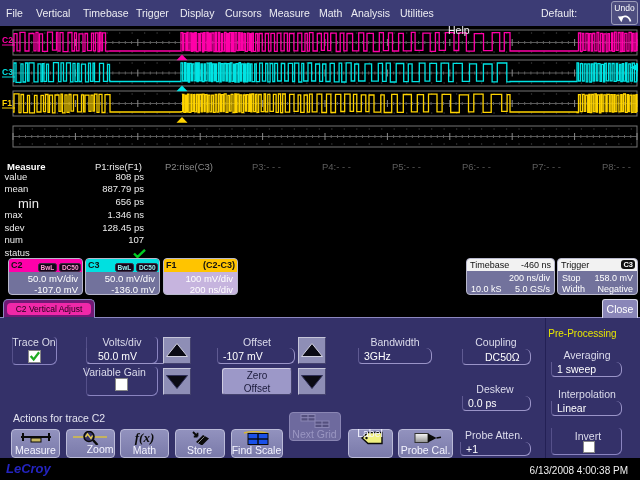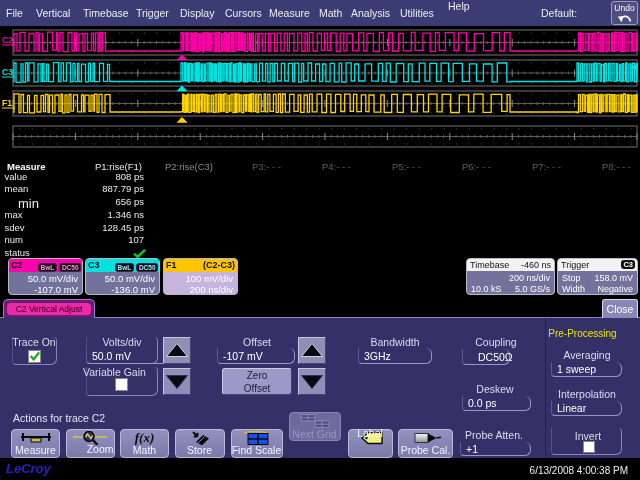--- a/index.html
+++ b/index.html
@@ -52,21 +52,21 @@
 <div style="position:absolute;left:6px;top:7px;color:#ededf2;font-size:10.5px">File</div>
 <div style="position:absolute;left:36px;top:7px;color:#ededf2;font-size:10.5px">Vertical</div>
 <div style="position:absolute;left:83px;top:7px;color:#ededf2;font-size:10.5px">Timebase</div>
 <div style="position:absolute;left:136px;top:7px;color:#ededf2;font-size:10.5px">Trigger</div>
 <div style="position:absolute;left:180px;top:7px;color:#ededf2;font-size:10.5px">Display</div>
 <div style="position:absolute;left:225px;top:7px;color:#ededf2;font-size:10.5px">Cursors</div>
 <div style="position:absolute;left:269px;top:7px;color:#ededf2;font-size:10.5px">Measure</div>
 <div style="position:absolute;left:319px;top:7px;color:#ededf2;font-size:10.5px">Math</div>
 <div style="position:absolute;left:351px;top:7px;color:#ededf2;font-size:10.5px">Analysis</div>
 <div style="position:absolute;left:400px;top:7px;color:#ededf2;font-size:10.5px">Utilities</div>
-<div style="position:absolute;left:448px;top:0;color:#ededf2;font-size:10.5px">Help</div>
+<div style="position:absolute;left:448px;top:24px;color:#ededf2;font-size:10.5px">Help</div>
 <div style="position:absolute;left:541px;top:7px;color:#ededf2;font-size:10.5px">Default:</div>
 <div style="position:absolute;left:611px;top:1px;width:27px;height:24px;background:#4e4e80;border:1px solid #9c9cba;border-radius:3px">
 <div style="position:absolute;left:0;top:1px;width:100%;text-align:center;color:#fff;font-size:8.5px">Undo</div>
 <svg style="position:absolute;left:5px;top:11px" width="17" height="11" viewBox="0 0 17 11">
       <path d="M4 5.5 C6 2 12 2.5 13.5 8.5" stroke="#fff" stroke-width="1.7" fill="none"></path>
       <path d="M0.8 3.6 L6.8 3.2 L4.4 9.2 Z" fill="#fff"></path>
     </svg>
   </div>
 <div style="position:absolute;left:7px;top:160.5px;font-weight:bold;color:#fff;font-size:9.5px">Measure</div>
 <div style="position:absolute;left:95px;top:160.5px;color:#ececec;font-size:9.5px">P1:rise(F1)</div>
@@ -142,21 +142,21 @@
   </div>
 <div style="position:absolute;left:4px;top:317px;width:90px;height:1.5px;background:#343169"></div>
 <div style="position:absolute;left:602px;top:299px;width:36px;height:19px;background:#8a86b8;border:1px solid #d8d8e8;border-bottom:none;border-radius:3px 3px 0 0;color:#fff;font-size:10.5px;text-align:center;line-height:19px">Close</div>
 <div style="position:absolute;left:12px;top:337px;width:45px;height:28px;border-right:1px solid #8a84c0;border-bottom:1px solid #8a84c0;border-left:1px solid #55508a;border-radius:0 4px 6px 4px"></div>
 <div style="position:absolute;left:10px;top:336px;width:48px;text-align:center;color:#dcdcec;font-size:10.5px">Trace On</div>
 <div style="position:absolute;left:28px;top:349.5px;width:13px;height:13px;background:#fff;border:1px solid #888"><svg width="11" height="11" viewBox="0 0 13 13">
       <path d="M2 6 L5.5 10 L12 1.5" stroke="#1faa22" stroke-width="2.8" fill="none"></path>
     </svg></div>
 <div style="position:absolute;left:86px;top:337px;width:72px;height:27px;border-right:1px solid #8a84c0;border-bottom:1px solid #8a84c0;border-left:1px solid #55508a;border-radius:0 4px 6px 4px"></div>
 <div style="position:absolute;left:86px;top:336px;width:72px;text-align:center;color:#dcdcec;font-size:10.5px">Volts/div</div>
-<div style="position:absolute;left:86px;top:348px;width:90px;height:16px;border-right:1px solid #9a94c8;border-bottom:1px solid #9a94c8;border-left:1px solid #5f5a92;border-radius:0 6px 6px 4px;color:#fff;font-size:10.5px;padding-left:5px;line-height:16px">50.0 mV</div>
+<div style="position:absolute;left:86px;top:348px;width:90px;height:16px;border-right:1px solid #9a94c8;border-bottom:1px solid #9a94c8;border-left:1px solid #5f5a92;border-radius:0 6px 6px 4px;color:#fff;font-size:10.5px;padding-left:11px;line-height:16px">50.0 mV</div>
 <div style="position:absolute;left:86px;top:367px;width:72px;height:29px;border-right:1px solid #8a84c0;border-bottom:1px solid #8a84c0;border-left:1px solid #55508a;border-radius:0 4px 6px 4px"></div>
 <div style="position:absolute;left:83px;top:365.5px;width:78px;text-align:left;color:#dcdcec;font-size:10.5px">Variable Gain</div>
 <div style="position:absolute;left:114.5px;top:378px;width:13px;height:13px;background:#fff;border:1px solid #888"></div>
 <div style="position:absolute;left:163px;top:337px;width:28px;height:27px;background:#8e8eb6;border-top:1px solid #c6c6da;border-left:1px solid #c6c6da;border-right:1px solid #44426e;border-bottom:1px solid #44426e"><svg width="26" height="25" viewBox="0 0 26 25">
       <path d="M13 5.5 L23.5 18.5 L2.5 18.5 Z" fill="#0a0a14" stroke="#d0d0e0" stroke-width="1"></path>
     </svg></div>
 <div style="position:absolute;left:163px;top:368px;width:28px;height:27px;background:#8e8eb6;border-top:1px solid #c6c6da;border-left:1px solid #c6c6da;border-right:1px solid #44426e;border-bottom:1px solid #44426e"><svg width="26" height="25" viewBox="0 0 26 25">
       <path d="M2.5 6.5 L23.5 6.5 L13 19.5 Z" fill="#0a0a14" stroke="#30305a" stroke-width="1"></path>
     </svg></div>
 <div style="position:absolute;left:217px;top:336px;width:80px;text-align:center;color:#dcdcec;font-size:10.5px">Offset</div>
@@ -164,21 +164,21 @@
 <div style="position:absolute;left:222px;top:368px;width:70px;height:27px;background:#9c98c8;border-top:1px solid #cfcce2;border-left:1px solid #cfcce2;border-right:1px solid #44426e;border-bottom:1px solid #44426e;border-radius:3px;color:#1c1c3c;font-size:10px;text-align:center;line-height:12.5px;padding-top:1px">Zero<br>Offset</div>
 <div style="position:absolute;left:298px;top:337px;width:28px;height:27px;background:#8e8eb6;border-top:1px solid #c6c6da;border-left:1px solid #c6c6da;border-right:1px solid #44426e;border-bottom:1px solid #44426e"><svg width="26" height="25" viewBox="0 0 26 25">
       <path d="M13 5.5 L23.5 18.5 L2.5 18.5 Z" fill="#0a0a14" stroke="#d0d0e0" stroke-width="1"></path>
     </svg></div>
 <div style="position:absolute;left:298px;top:368px;width:28px;height:27px;background:#8e8eb6;border-top:1px solid #c6c6da;border-left:1px solid #c6c6da;border-right:1px solid #44426e;border-bottom:1px solid #44426e"><svg width="26" height="25" viewBox="0 0 26 25">
       <path d="M2.5 6.5 L23.5 6.5 L13 19.5 Z" fill="#0a0a14" stroke="#30305a" stroke-width="1"></path>
     </svg></div>
 <div style="position:absolute;left:355px;top:336px;width:80px;text-align:center;color:#dcdcec;font-size:10.5px">Bandwidth</div>
 <div style="position:absolute;left:358px;top:348px;width:74px;height:16px;border-right:1px solid #9a94c8;border-bottom:1px solid #9a94c8;border-left:1px solid #5f5a92;border-radius:0 6px 6px 4px;color:#fff;font-size:10.5px;padding-left:5px;line-height:16px">3GHz</div>
 <div style="position:absolute;left:456px;top:336px;width:80px;text-align:center;color:#dcdcec;font-size:10.5px">Coupling</div>
-<div style="position:absolute;left:462px;top:349px;width:48px;height:16px;border-right:1px solid #9a94c8;border-bottom:1px solid #9a94c8;border-left:1px solid #5f5a92;border-radius:0 6px 6px 4px;color:#fff;font-size:10.5px;padding-left:15px;line-height:16px">DC50Ω</div>
+<div style="position:absolute;left:462px;top:349px;width:69px;height:16px;border-right:1px solid #9a94c8;border-bottom:1px solid #9a94c8;border-left:1px solid #5f5a92;border-radius:0 6px 6px 4px;color:#fff;font-size:10.5px;padding-left:22px;line-height:16px">DC50Ω</div>
 <div style="position:absolute;left:455px;top:382.5px;width:80px;text-align:center;color:#dcdcec;font-size:10.5px">Deskew</div>
 <div style="position:absolute;left:462px;top:396px;width:69px;height:15px;border-right:1px solid #9a94c8;border-bottom:1px solid #9a94c8;border-left:1px solid #5f5a92;border-radius:0 6px 6px 4px;color:#fff;font-size:10.5px;padding-left:5px;line-height:15px">0.0 ps</div>
 <div style="position:absolute;left:450px;top:429.3px;width:88px;text-align:center;color:#dcdcec;font-size:10.5px">Probe Atten.</div>
 <div style="position:absolute;left:460px;top:441.5px;width:71px;height:14.5px;border-right:1px solid #9a94c8;border-bottom:1px solid #9a94c8;border-left:1px solid #5f5a92;border-radius:0 6px 6px 4px;color:#fff;font-size:10.5px;padding-left:5px;line-height:14.5px">+1</div>
 <div style="position:absolute;left:545px;top:318px;width:1px;height:140px;background:#232055"></div>
 <div style="position:absolute;left:535px;top:327.5px;width:95px;text-align:center;color:#e6e600;font-size:10px">Pre-Processing</div>
 <div style="position:absolute;left:547px;top:348.5px;width:80px;text-align:center;color:#dcdcec;font-size:10.5px">Averaging</div>
 <div style="position:absolute;left:551px;top:362px;width:71px;height:15px;border-right:1px solid #9a94c8;border-bottom:1px solid #9a94c8;border-left:1px solid #5f5a92;border-radius:0 6px 6px 4px;color:#fff;font-size:10.5px;padding-left:5px;line-height:15px">1 sweep</div>
 <div style="position:absolute;left:545px;top:388.3px;width:84px;text-align:center;color:#dcdcec;font-size:10.5px">Interpolation</div>
 <div style="position:absolute;left:551px;top:400.5px;width:71px;height:15px;border-right:1px solid #9a94c8;border-bottom:1px solid #9a94c8;border-left:1px solid #5f5a92;border-radius:0 6px 6px 4px;color:#fff;font-size:10.5px;padding-left:5px;line-height:15px">Linear</div>

